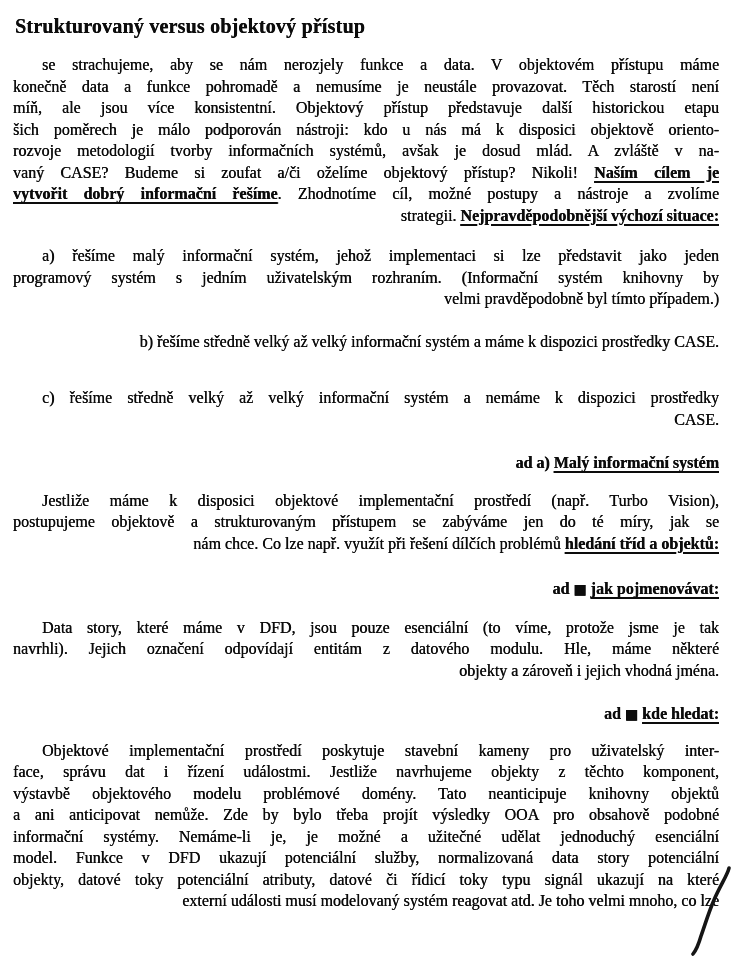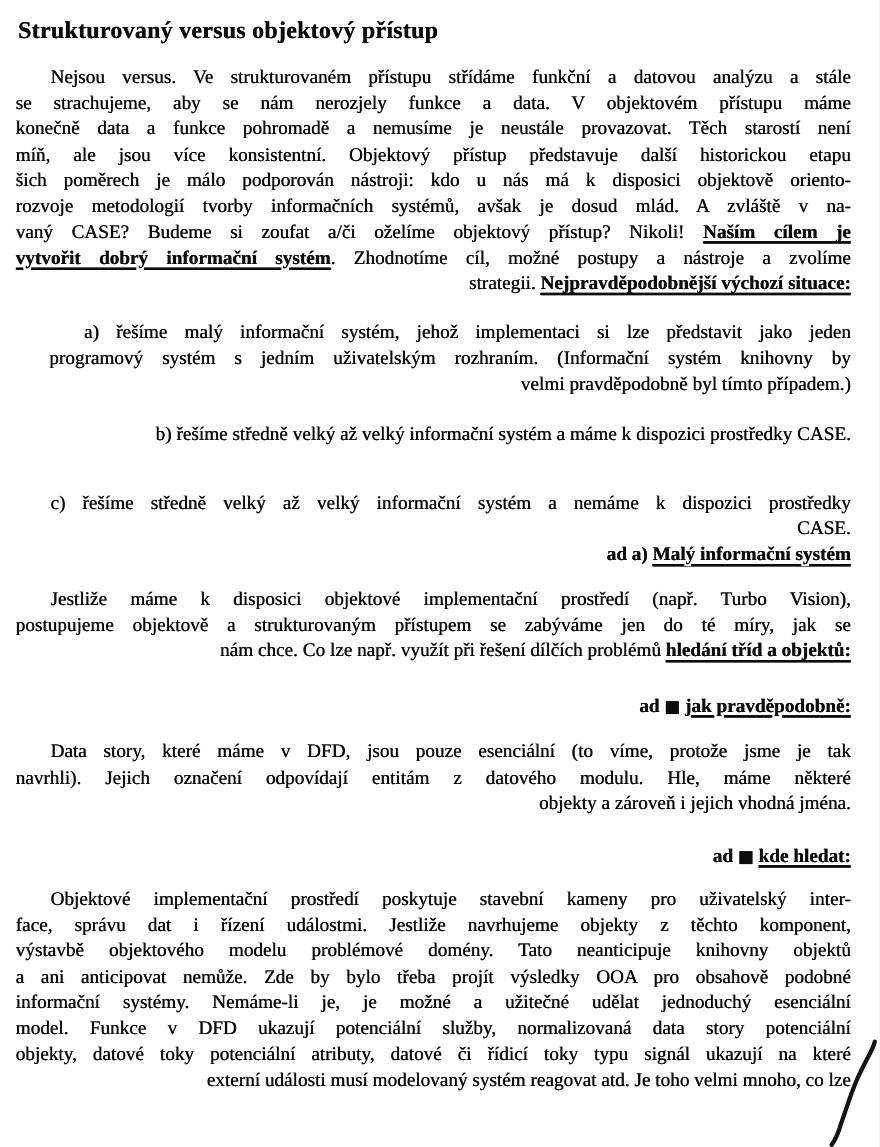--- a/index.html
+++ b/index.html
@@ -5,21 +5,21 @@
   html,body{margin:0;padding:0;background:#e9e9e9;}
   .page{
     position:relative;
     width:733px;height:956px;
     margin:0 auto;
     background:#ffffff;
     color:#0c0c0c;
     font-family:"Liberation Serif", serif;
     overflow:hidden;
     box-sizing:border-box;
-    padding:13px 24px 0 13px;
+    padding:13px 14px 0 13px;
     text-shadow:0.3px 0 0 currentColor;
   }
   .doc-title{
     font-size:20px;
     font-weight:bold;
     margin:2px 0 16px 2px;
     letter-spacing:0.2px;
   }
   .block{margin:0;}
   .line{min-height:21.5px;line-height:21.5px;font-size:16px;overflow:hidden;}
@@ -34,24 +34,24 @@
     text-decoration:underline;
     text-decoration-thickness:2px;
     text-underline-offset:2.5px;
   }
   .s-sq{
     font-weight:bold;
     font-family:"DejaVu Sans", sans-serif;
     font-size:14px;
   }
   
-  [data-name="para-a"]{margin-top:19px;margin-left:28px;}
+  [data-name="para-a"]{margin-top:19px;}
   [data-name="para-b"]{margin-top:21px;}
   [data-name="para-c"]{margin-top:35px;}
-  [data-name="heading-ad-a"]{}
+  [data-name="heading-ad-a"]{margin-top:22px;}
   [data-name="para-jestlize"]{margin-top:16px;}
   [data-name="heading-jak-pojmenovavat"]{margin-top:24px;}
   [data-name="para-data-story"]{margin-top:16px;}
   [data-name="heading-kde-hledat"]{margin-top:22px;}
   [data-name="para-objektove"]{margin-top:14px;}
   .pen-mark{
     position:absolute;
     right:1px;
     bottom:0;
     width:44px;
@@ -59,28 +59,27 @@
     pointer-events:none;
   }
 </style>
 </head>
 <body>
 
 <div class="page" data-name="document-page">
   <h1 class="doc-title" data-name="page-title">Strukturovaný versus objektový přístup</h1>
   <div data-name="document-body">
       <div class="block para" data-name="para-intro">
-        <div class="line j" data-name="text-line"><span class="s-n" data-name="body-text">Nejsou versus. Ve strukturovaném přístupu střídáme funkční a datovou analýzu a stále</span></div>
         <div class="line j" data-name="text-line"><span class="s-n" data-name="body-text">se strachujeme, aby se nám nerozjely funkce a data. V objektovém přístupu máme</span></div>
         <div class="line j" data-name="text-line"><span class="s-n" data-name="body-text">konečně data a funkce pohromadě a nemusíme je neustále provazovat. Těch starostí není</span></div>
         <div class="line j" data-name="text-line"><span class="s-n" data-name="body-text">míň, ale jsou více konsistentní. Objektový přístup představuje další historickou etapu</span></div>
         <div class="line j" data-name="text-line"><span class="s-n" data-name="body-text">šich poměrech je málo podporován nástroji: kdo u nás má k disposici objektově oriento-</span></div>
         <div class="line j" data-name="text-line"><span class="s-n" data-name="body-text">rozvoje metodologií tvorby informačních systémů, avšak je dosud mlád. A zvláště v na-</span></div>
         <div class="line j" data-name="text-line"><span class="s-n" data-name="body-text">vaný CASE? Budeme si zoufat a/či oželíme objektový přístup? Nikoli! </span><span class="s-bu" data-name="emphasis-text">Naším cílem je</span></div>
-        <div class="line j" data-name="text-line"><span class="s-bu" data-name="emphasis-text">vytvořit dobrý informační systém</span><span class="s-n" data-name="body-text">. Zhodnotíme cíl, možné postupy a nástroje a zvolíme</span></div>
+        <div class="line j" data-name="text-line"><span class="s-bu" data-name="emphasis-text">vytvořit dobrý informační řešíme</span><span class="s-n" data-name="body-text">. Zhodnotíme cíl, možné postupy a nástroje a zvolíme</span></div>
         <div class="line l" data-name="text-line"><span class="s-n" data-name="body-text">strategii. </span><span class="s-bu" data-name="emphasis-text">Nejpravděpodobnější výchozí situace:</span></div>
       </div>
       <div class="block para" data-name="para-a">
         <div class="line j" data-name="text-line"><span class="s-n" data-name="body-text">a) řešíme malý informační systém, jehož implementaci si lze představit jako jeden</span></div>
         <div class="line j" data-name="text-line"><span class="s-n" data-name="body-text">programový systém s jedním uživatelským rozhraním. (Informační systém knihovny by</span></div>
         <div class="line l" data-name="text-line"><span class="s-n" data-name="body-text">velmi pravděpodobně byl tímto případem.)</span></div>
       </div>
       <div class="block para" data-name="para-b">
         <div class="line l" data-name="text-line"><span class="s-n" data-name="body-text">b) řešíme středně velký až velký informační systém a máme k dispozici prostředky CASE.</span></div>
       </div>
@@ -90,21 +89,21 @@
       </div>
       <div class="block heading" data-name="heading-ad-a">
         <div class="line l" data-name="heading-line"><span class="s-b" data-name="emphasis-text">ad a) </span><span class="s-bu" data-name="emphasis-text">Malý informační systém</span></div>
       </div>
       <div class="block para" data-name="para-jestlize">
         <div class="line j" data-name="text-line"><span class="s-n" data-name="body-text">Jestliže máme k disposici objektové implementační prostředí (např. Turbo Vision),</span></div>
         <div class="line j" data-name="text-line"><span class="s-n" data-name="body-text">postupujeme objektově a strukturovaným přístupem se zabýváme jen do té míry, jak se</span></div>
         <div class="line l" data-name="text-line"><span class="s-n" data-name="body-text">nám chce. Co lze např. využít při řešení dílčích problémů </span><span class="s-bu" data-name="emphasis-text">hledání tříd a objektů:</span></div>
       </div>
       <div class="block heading" data-name="heading-jak-pojmenovavat">
-        <div class="line l" data-name="heading-line"><span class="s-b" data-name="emphasis-text">ad </span><span class="s-sq" data-name="filled-square-icon">■</span><span class="s-b" data-name="emphasis-text"> </span><span class="s-bu" data-name="emphasis-text">jak pravděpodobně:</span></div>
+        <div class="line l" data-name="heading-line"><span class="s-b" data-name="emphasis-text">ad </span><span class="s-sq" data-name="filled-square-icon">■</span><span class="s-b" data-name="emphasis-text"> </span><span class="s-bu" data-name="emphasis-text">jak pojmenovávat:</span></div>
       </div>
       <div class="block para" data-name="para-data-story">
         <div class="line j" data-name="text-line"><span class="s-n" data-name="body-text">Data story, které máme v DFD, jsou pouze esenciální (to víme, protože jsme je tak</span></div>
         <div class="line j" data-name="text-line"><span class="s-n" data-name="body-text">navrhli). Jejich označení odpovídají entitám z datového modulu. Hle, máme některé</span></div>
         <div class="line l" data-name="text-line"><span class="s-n" data-name="body-text">objekty a zároveň i jejich vhodná jména.</span></div>
       </div>
       <div class="block heading" data-name="heading-kde-hledat">
         <div class="line l" data-name="heading-line"><span class="s-b" data-name="emphasis-text">ad </span><span class="s-sq" data-name="filled-square-icon">■</span><span class="s-b" data-name="emphasis-text"> </span><span class="s-bu" data-name="emphasis-text">kde hledat:</span></div>
       </div>
       <div class="block para" data-name="para-objektove">

